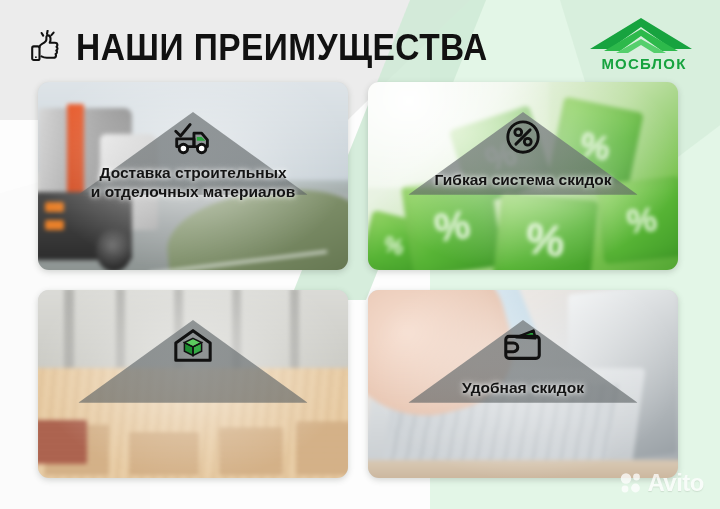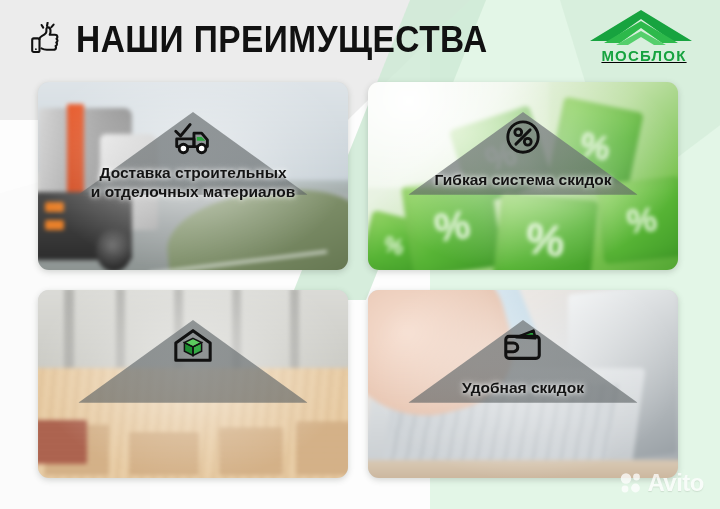--- a/index.html
+++ b/index.html
@@ -23,30 +23,30 @@
   .bg-green-wedge{position:absolute;left:286px;top:0;width:200px;height:300px;
     background:#cfead6;opacity:.85;
     clip-path:polygon(62% 0,100% 0,40% 100%,2% 100%);}
   .bg-green-wedge2{position:absolute;left:560px;top:0;width:180px;height:200px;
     background:#cfe9d5;opacity:.55;
     clip-path:polygon(0 0,100% 0,100% 55%,34% 100%);}
   .bg-soft-left{position:absolute;left:0;top:150px;width:150px;height:360px;background:#fbfbfb;
     clip-path:polygon(0 12%,100% 0,100% 100%,0 100%);}
 
   
-  .header{position:absolute;left:0;top:0;width:720px;height:78px;}
+  .header{position:absolute;left:0;top:8px;width:720px;height:78px;}
   .thumb-icon{position:absolute;left:30px;top:22px;width:34px;height:36px;}
   .title{
     position:absolute;left:76px;top:19px;
     font-size:36px;font-weight:bold;color:#111;
     letter-spacing:.5px;line-height:42px;
     font-family:"Liberation Sans Narrow","Liberation Sans",sans-serif;
     transform:scaleX(.93);transform-origin:left center;white-space:nowrap;
   }
-  .logo{position:absolute;right:18px;top:8px;width:116px;height:62px;text-decoration:underline;}
+  .logo{position:absolute;right:18px;top:8px;width:116px;height:62px;}
   .logo-mark{width:110px;height:38px;display:block;}
   .logo-text{
     font-size:15px;font-weight:bold;color:#17a33f;letter-spacing:1.2px;
     text-align:center;margin-top:1px;
     font-family:"Liberation Sans","DejaVu Sans",sans-serif;
   }
 
   
   .grid{position:absolute;left:38px;top:82px;width:650px;height:398px;}
   .card{

